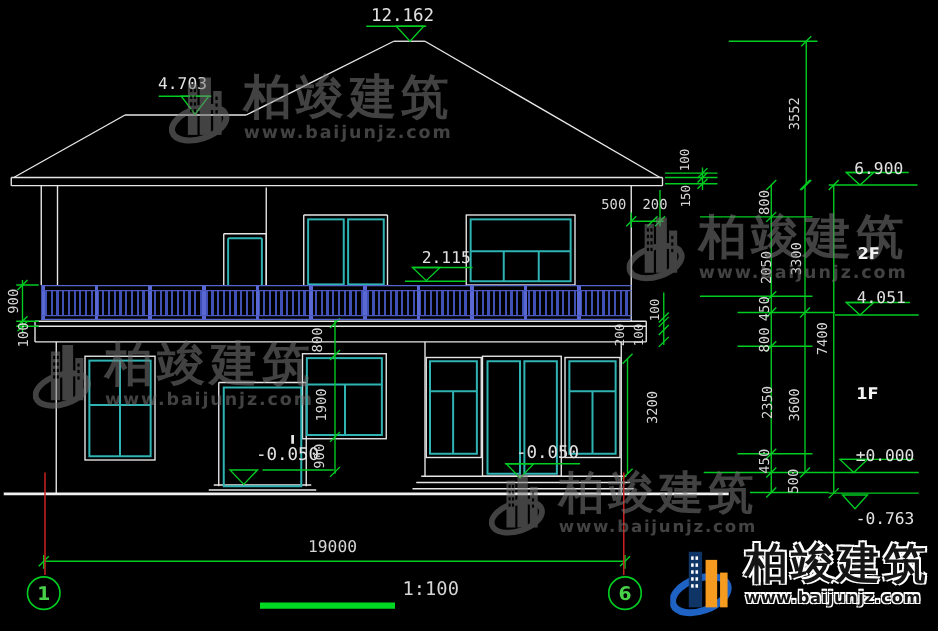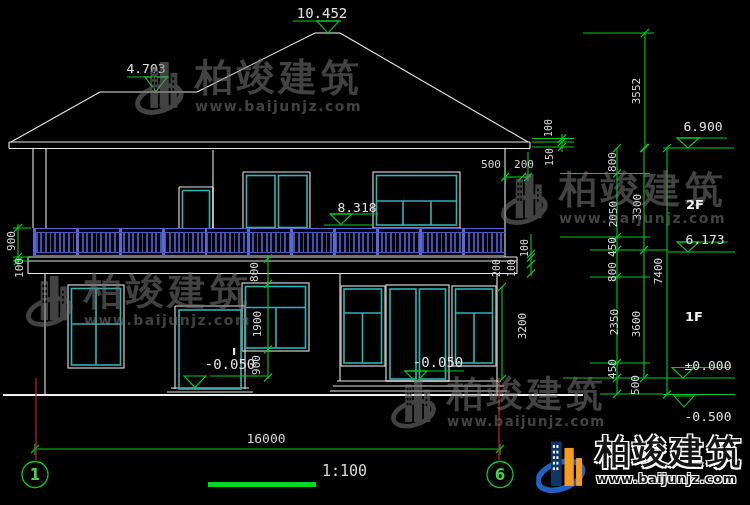--- a/index.html
+++ b/index.html
@@ -299,34 +299,34 @@
   <div class="logo">
     <svg width="56" height="63" viewBox="0 0 60 68">
         <use href="#logoicon"></use>
       </svg>
     <div class="txt">
       <div class="cn">柏竣建筑</div>
       <div class="url">www.baijunjz.com</div>
     </div>
   </div>
 
-  <div class="elev big" style="left:322px;top:13px;font-size:14px">10.452</div>
+  <div class="elev big" style="left:322px;top:13px;font-size:14px">12.162</div>
   <div class="elev" style="left:146px;top:68px">4.703</div>
-  <div class="elev" style="left:357px;top:207px">8.318</div>
-  <div class="elev" style="left:703px;top:126px">6.900</div>
-  <div class="elev" style="left:705px;top:239px">6.173</div>
+  <div class="elev" style="left:357px;top:207px">2.115</div>
+  <div class="elev" style="left:703px;top:136px">6.900</div>
+  <div class="elev" style="left:705px;top:239px">4.051</div>
   <div class="elev" style="left:708px;top:365px">±0.000</div>
-  <div class="elev" style="left:708px;top:416px">-0.500</div>
+  <div class="elev" style="left:708px;top:416px">-0.763</div>
   <div class="elev" style="left:230px;top:364px;font-size:14px">-0.050</div>
   <div class="elev" style="left:438px;top:362px;font-size:14px">-0.050</div>
 
   <div class="flabel" style="left:695px;top:204px">2F</div>
   <div class="flabel" style="left:694px;top:316px">1F</div>
 
-  <div class="dim big" style="left:266px;top:438px">16000</div>
+  <div class="dim big" style="left:266px;top:438px">19000</div>
   <div class="dim rot" style="left:636px;top:91px">3552</div>
   <div class="dim rot sm" style="left:549px;top:128px">100</div>
   <div class="dim rot sm" style="left:550px;top:157px">150</div>
   <div class="dim" style="left:491px;top:164px">500</div>
   <div class="dim" style="left:524px;top:164px">200</div>
   <div class="dim rot" style="left:612px;top:162px">800</div>
   <div class="dim rot" style="left:613px;top:214px">2050</div>
   <div class="dim rot" style="left:612px;top:247px">450</div>
   <div class="dim rot" style="left:612px;top:272px">800</div>
   <div class="dim rot" style="left:614px;top:322px">2350</div>

